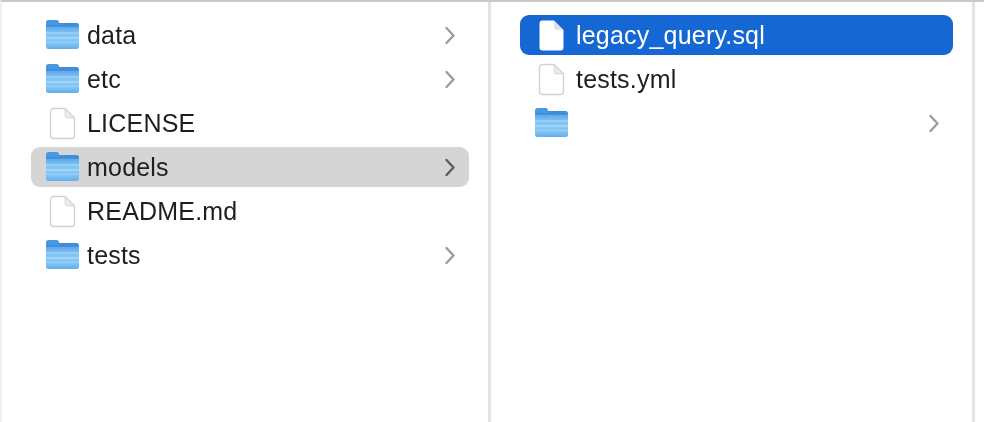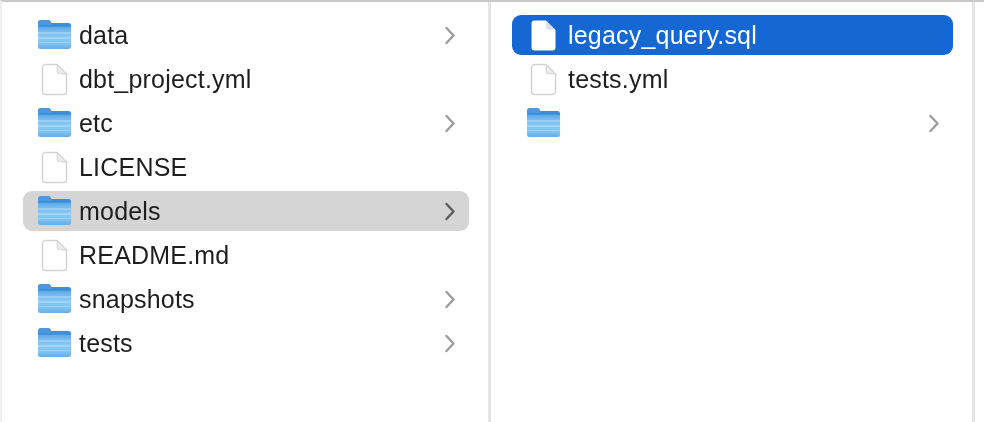--- a/index.html
+++ b/index.html
@@ -10,20 +10,21 @@
     width: 984px; height: 422px;
     background: #ffffff;
     border-top: 2px solid #c9c9c9;
     border-left: 2px solid #efefef;
     display: flex;
   }
   .col {
     height: 100%;
     padding-top: 13px;
     overflow: hidden;
+    padding-left: 8px;
   }
   .col-1 { width: 489px; border-right: 3px solid #e4e4e4; }
   .col-2 { width: 484px; border-right: 3px solid #e4e4e4; }
   .col-3 { flex: 1; background: #ffffff; }
 
   .row {
     height: 40px;
     margin: 0 19px 4px 21px;
     border-radius: 9px;
     display: flex;
@@ -102,35 +103,20 @@
     <span class="label">data</span>
     <span class="spacer"></span>
     <span class="chevron">
       <svg width="12" height="21" viewBox="0 0 12 21">
         <path d="M2.5 3 L9.5 10.5 L2.5 18" fill="none" stroke-width="2.4" stroke-linecap="round" stroke-linejoin="round"></path>
       </svg>
     </span>
   </div>
       <div class="row">
     <span class="icon-wrap">
-          <svg width="27" height="33" viewBox="0 0 27 33">
-            <path class="doc-outline" d="M1.5 4.5 a3 3 0 0 1 3 -3 h11.5 l9.5 9.5 v17.5 a3 3 0 0 1 -3 3 h-18 a3 3 0 0 1 -3 -3 z"></path>
-            <path class="doc-fold" d="M16.2 1.8 l9 9 h-6.5 a2.5 2.5 0 0 1 -2.5 -2.5 z"></path>
-          </svg>
-        </span>
-    <span class="label">dbt_project.yml</span>
-    <span class="spacer"></span>
-    <span class="chevron hidden">
-      <svg width="12" height="21" viewBox="0 0 12 21">
-        <path d="M2.5 3 L9.5 10.5 L2.5 18" fill="none" stroke-width="2.4" stroke-linecap="round" stroke-linejoin="round"></path>
-      </svg>
-    </span>
-  </div>
-      <div class="row">
-    <span class="icon-wrap">
           <span class="icon-folder"></span>
         </span>
     <span class="label">etc</span>
     <span class="spacer"></span>
     <span class="chevron">
       <svg width="12" height="21" viewBox="0 0 12 21">
         <path d="M2.5 3 L9.5 10.5 L2.5 18" fill="none" stroke-width="2.4" stroke-linecap="round" stroke-linejoin="round"></path>
       </svg>
     </span>
   </div>
@@ -164,32 +150,20 @@
       <div class="row">
     <span class="icon-wrap">
           <svg width="27" height="33" viewBox="0 0 27 33">
             <path class="doc-outline" d="M1.5 4.5 a3 3 0 0 1 3 -3 h11.5 l9.5 9.5 v17.5 a3 3 0 0 1 -3 3 h-18 a3 3 0 0 1 -3 -3 z"></path>
             <path class="doc-fold" d="M16.2 1.8 l9 9 h-6.5 a2.5 2.5 0 0 1 -2.5 -2.5 z"></path>
           </svg>
         </span>
     <span class="label">README.md</span>
     <span class="spacer"></span>
     <span class="chevron hidden">
-      <svg width="12" height="21" viewBox="0 0 12 21">
-        <path d="M2.5 3 L9.5 10.5 L2.5 18" fill="none" stroke-width="2.4" stroke-linecap="round" stroke-linejoin="round"></path>
-      </svg>
-    </span>
-  </div>
-      <div class="row">
-    <span class="icon-wrap">
-          <span class="icon-folder"></span>
-        </span>
-    <span class="label">snapshots</span>
-    <span class="spacer"></span>
-    <span class="chevron">
       <svg width="12" height="21" viewBox="0 0 12 21">
         <path d="M2.5 3 L9.5 10.5 L2.5 18" fill="none" stroke-width="2.4" stroke-linecap="round" stroke-linejoin="round"></path>
       </svg>
     </span>
   </div>
       <div class="row">
     <span class="icon-wrap">
           <span class="icon-folder"></span>
         </span>
     <span class="label">tests</span>

